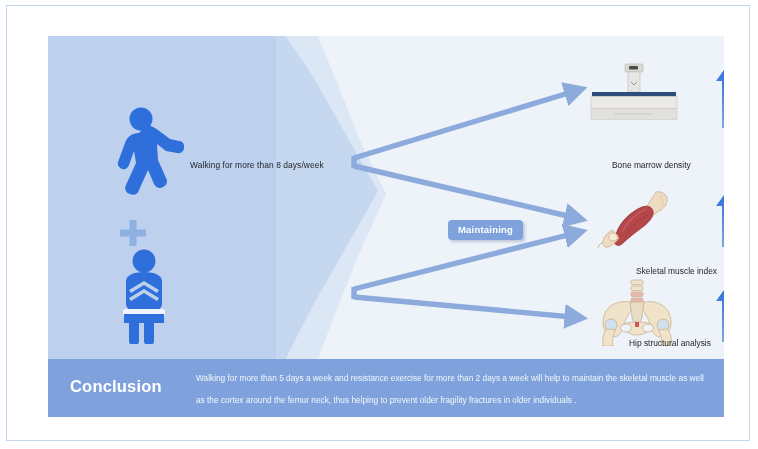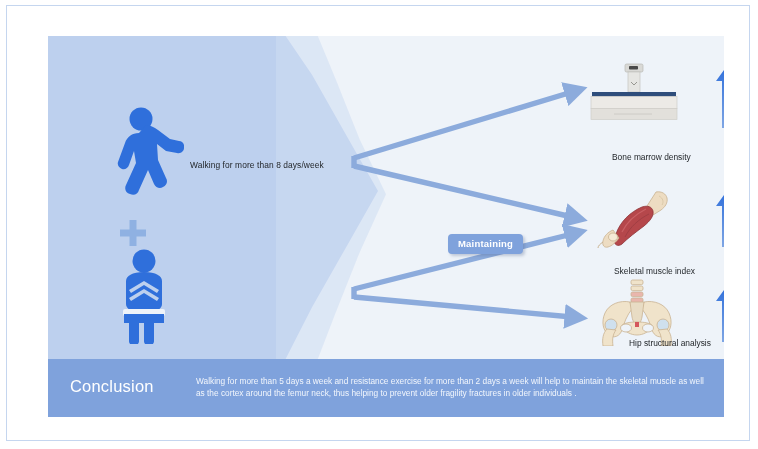--- a/index.html
+++ b/index.html
@@ -96,21 +96,20 @@
     left: 400px;
     top: 184px;
     padding: 4px 10px 5px 10px;
     background: #7fa2dc;
     color: #ffffff;
     font-size: 9.5px;
     font-weight: bold;
     border-radius: 4px;
     box-shadow: 2px 2px 3px rgba(80,100,140,.30);
     letter-spacing: .2px;
-    margin-top: 14px;
   }
 
   
   .outcome { position: absolute; }
   .outcome-label {
     position: absolute;
     font-size: 8.4px;
     color: #23272b;
     white-space: nowrap;
     text-align: center;
@@ -125,31 +124,31 @@
     width: 676px;
     height: 58px;
     background: #7fa2dc;
   }
   #conclusion-title {
     position: absolute;
     left: 22px;
     top: 18px;
     color: #ffffff;
     font-size: 16.5px;
-    font-weight: normal;
+    font-weight: bold;
     letter-spacing: .2px;
   }
   #conclusion-body {
     position: absolute;
     left: 148px;
-    top: 16px;
+    top: 8px;
     width: 510px;
     color: #f2f6fc;
     font-size: 8.3px;
-    line-height: 12px;
+    line-height: 22px;
   }
 </style>
 </head>
 <body>
 
 <div id="frame">
 
   <div id="figure">
 
     <div id="left-panel"></div>
@@ -217,21 +216,21 @@
       <rect x="47" y="4" width="9" height="3.6" rx=".8" fill="#4a4a4a"></rect>
       <rect x="46" y="10" width="12" height="20" fill="#e6e6e3" stroke="#c3c3bf" stroke-width=".7"></rect>
       <path d="M49 20 l3 3 l3 -3" fill="none" stroke="#8d8d88" stroke-width=".9"></path>
 
       <rect x="10" y="30" width="84" height="4.5" fill="#2e4d7b"></rect>
 
       <rect x="9" y="34.5" width="86" height="12" fill="#eceae6" stroke="#cfcdc8" stroke-width=".7"></rect>
       <rect x="9" y="46.5" width="86" height="11" fill="#e2e0db" stroke="#cfcdc8" stroke-width=".7"></rect>
       <line x1="32" y1="52" x2="70" y2="52" stroke="#c9c7c2" stroke-width=".8"></line>
     </svg>
-    <div class="outcome-label" style="left:564px; top:116px;">Bone marrow density</div>
+    <div class="outcome-label" style="left:564px; top:124px;">Bone marrow density</div>
     <svg class="up-arrow" style="left:667px; top:30px;" width="24" height="62" viewBox="0 0 24 62">
       <defs>
         <linearGradient id="ug1" x1="0" y1="0" x2="0" y2="1">
           <stop offset="0" stop-color="#2f6fdb"></stop>
           <stop offset="1" stop-color="#7fa6e4"></stop>
         </linearGradient>
       </defs>
       <path d="M12 0 L23 15 L17 15 L17 62 L7 62 L7 15 L1 15 z" fill="url(#ug1)"></path>
     </svg>
 
@@ -242,21 +241,21 @@
 
       <path d="M20 44 c4 -12 14 -22 26 -27 c6 -2 10 0 11 4 c1 5 -3 10 -9 15
                c-8 6 -16 12 -22 18 c-4 3 -8 1 -8 -4 c0 -2 1 -4 2 -6 z" fill="#b5474b" stroke="#8e3438" stroke-width=".8"></path>
       <path d="M26 42 c5 -10 14 -18 24 -23" fill="none" stroke="#c96064" stroke-width="1.2"></path>
       <path d="M29 47 c5 -10 14 -18 24 -23" fill="none" stroke="#a03e43" stroke-width="1"></path>
 
       <path d="M17 40 c-5 2 -9 6 -10 11 c-1 4 1 7 5 6 c4 -1 8 -5 11 -9 z" fill="#eddcc2" stroke="#c9b392" stroke-width=".8"></path>
       <ellipse cx="17" cy="47" rx="4.5" ry="4" fill="#f5ead7" stroke="#c9b392" stroke-width=".8"></ellipse>
       <path d="M7 52 c-3 2 -5 4 -5 6" fill="none" stroke="#c9b392" stroke-width="1"></path>
     </svg>
-    <div class="outcome-label" style="left:566px; top:230px;">Skeletal muscle index</div>
+    <div class="outcome-label" style="left:588px; top:230px;">Skeletal muscle index</div>
     <svg class="up-arrow" style="left:667px; top:155px;" width="24" height="56" viewBox="0 0 24 56">
       <defs>
         <linearGradient id="ug2" x1="0" y1="0" x2="0" y2="1">
           <stop offset="0" stop-color="#2f6fdb"></stop>
           <stop offset="1" stop-color="#7fa6e4"></stop>
         </linearGradient>
       </defs>
       <path d="M12 0 L23 15 L17 15 L17 56 L7 56 L7 15 L1 15 z" fill="url(#ug2)"></path>
     </svg>
 

